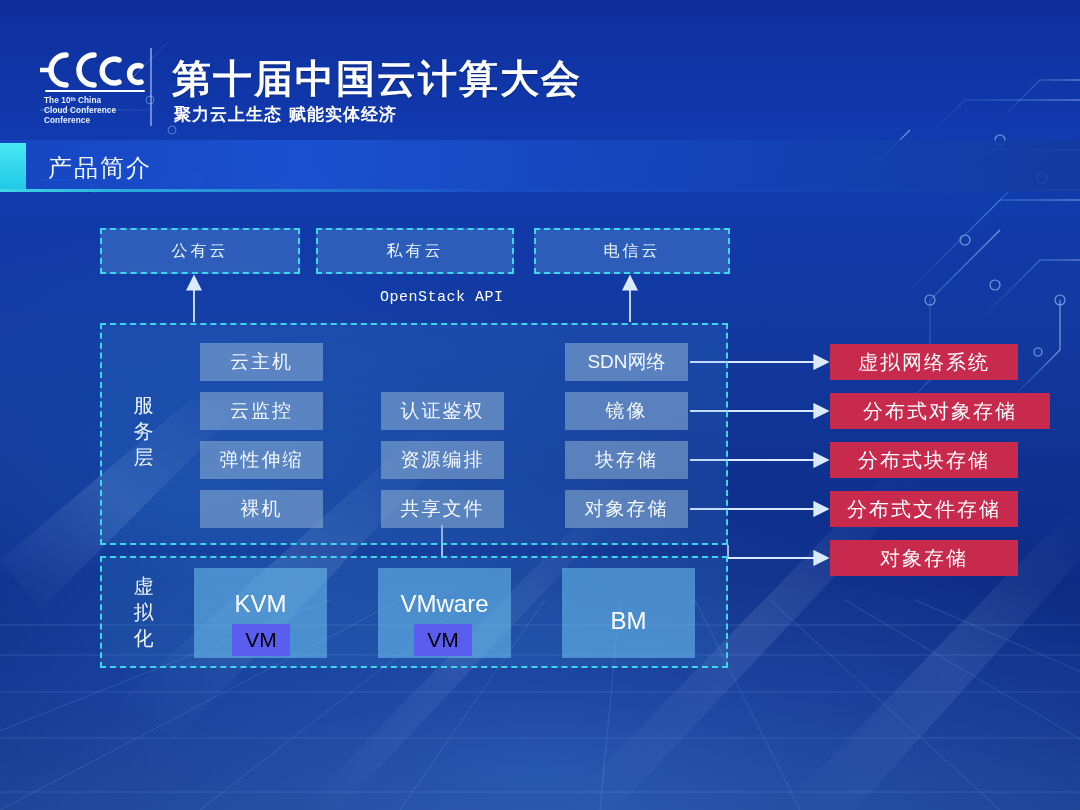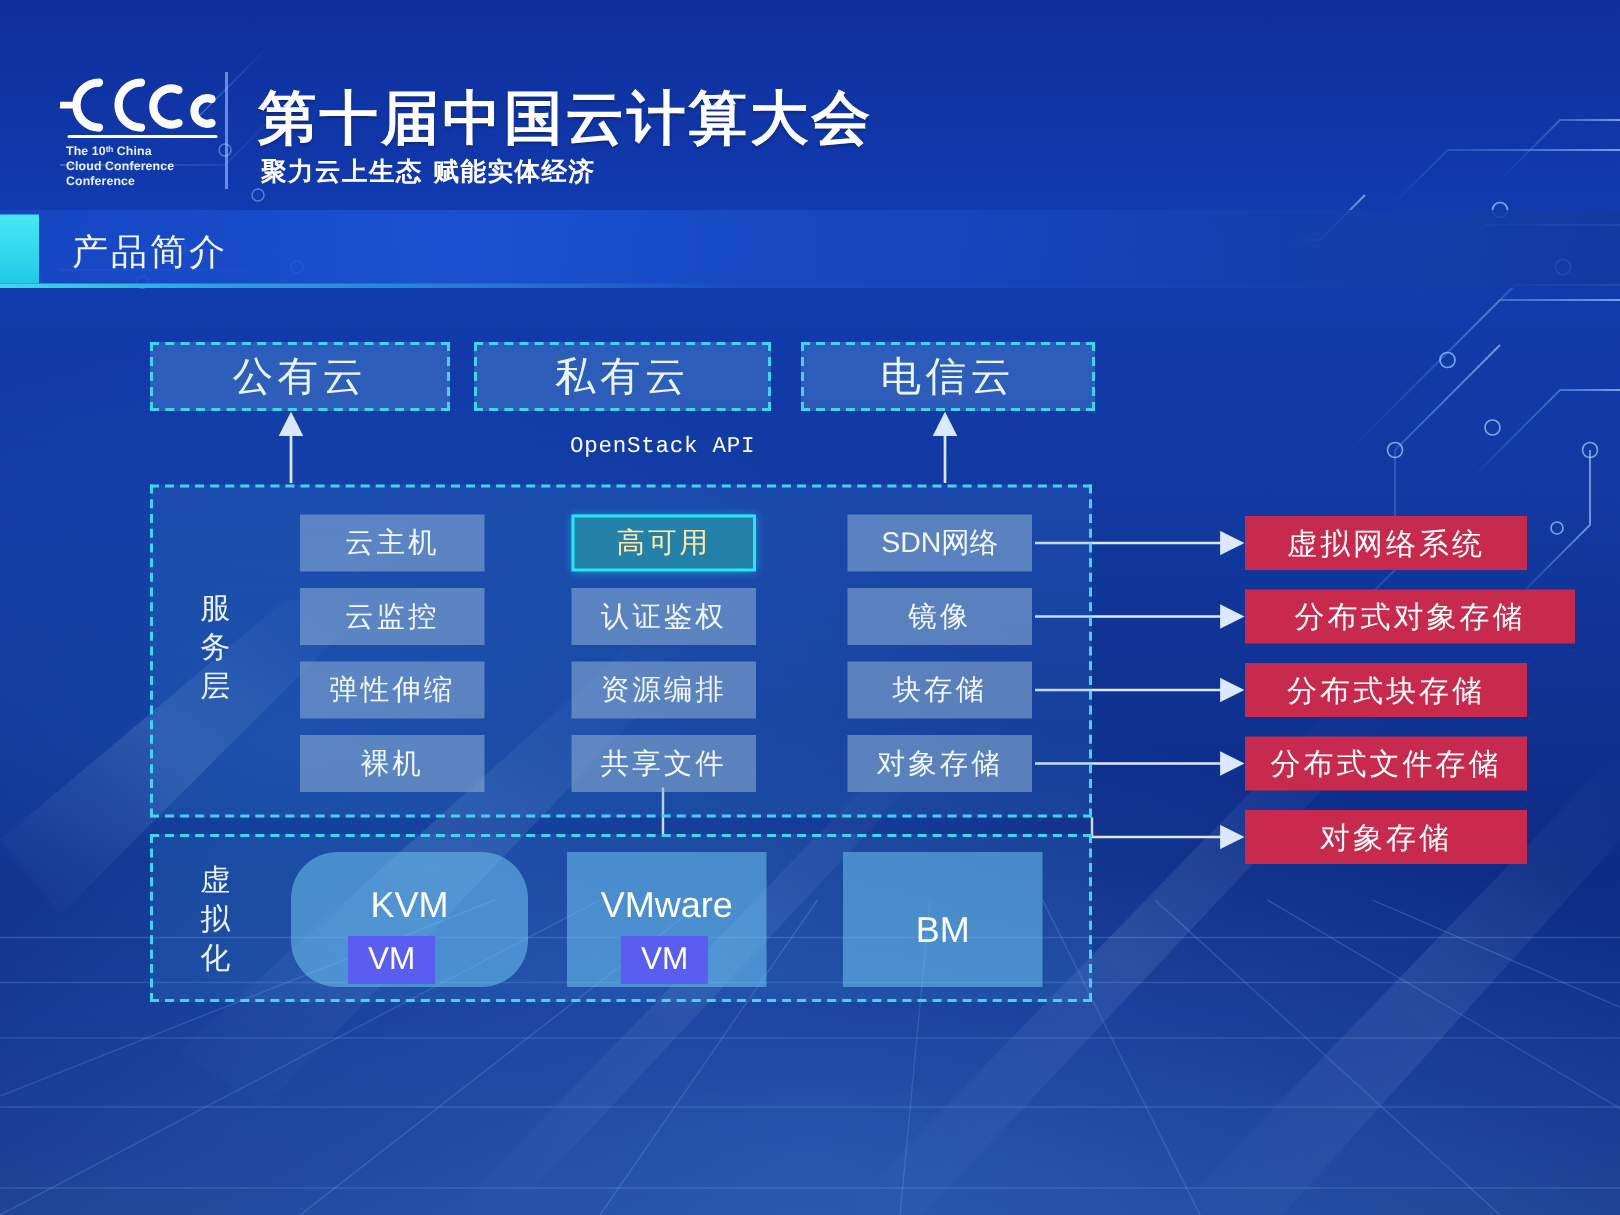--- a/index.html
+++ b/index.html
@@ -68,21 +68,21 @@
     font-family:"DejaVu Sans",sans-serif;
   }
 
   
   .diagram{position:absolute;left:0;top:0;width:1080px;height:810px;}
   .box{position:absolute;box-sizing:border-box;display:flex;align-items:center;justify-content:center;}
 
   .cloud-box{
     border:2px dashed #3fd5ef;
     background:rgba(110,175,230,.30);
-    color:#eaf6ff;font-size:27px;letter-spacing:3px;
+    color:#eaf6ff;font-size:16px;letter-spacing:3px;
     font-family:"DejaVu Sans",sans-serif;
   }
   .openstack-label{
     position:absolute;color:#ffffff;font-size:15px;letter-spacing:.5px;
     font-family:Liberation Mono, monospace;
     margin-left:40px;
   }
 
   .layer-dash{
     position:absolute;box-sizing:border-box;
@@ -115,21 +115,21 @@
   }
 
   .virt-box{
     background:rgba(110,195,240,.55);
     color:#ffffff;font-size:24px;
     font-family:"Liberation Sans",sans-serif;
     align-items:flex-start;padding-top:22px;
   }
   .virt-box.bm{align-items:center;padding-top:16px;}
   .vm-badge{
-    position:absolute;background:#5a5ef0;color:#ffffff;
+    position:absolute;background:#5a5ef0;color:#000000;
     font-size:21px;display:flex;align-items:center;justify-content:center;
     font-family:"Liberation Sans",sans-serif;
   }
 </style>
 </head>
 <body>
 
 <div class="slide">
 
   <svg class="bg-svg" viewBox="0 0 1080 810">
@@ -274,34 +274,33 @@
     <div class="openstack-label" style="left:340px;top:289px;">OpenStack API</div>
 
     <div class="layer-dash" style="left:100px;top:323px;width:628px;height:222px;"></div>
     <div class="layer-label" style="left:124px;top:392px;width:40px;">服务层</div>
 
     <div class="box svc-box" style="left:200px;top:343px;width:123px;height:38px;">云主机</div>
     <div class="box svc-box" style="left:200px;top:392px;width:123px;height:38px;">云监控</div>
     <div class="box svc-box" style="left:200px;top:441px;width:123px;height:38px;">弹性伸缩</div>
     <div class="box svc-box" style="left:200px;top:490px;width:123px;height:38px;">裸机</div>
 
-    <div class="box svc-box hl" style="left:381px;top:343px;width:123px;height:38px;">高可用</div>
     <div class="box svc-box" style="left:381px;top:392px;width:123px;height:38px;">认证鉴权</div>
     <div class="box svc-box" style="left:381px;top:441px;width:123px;height:38px;font-family:Liberation Mono, monospace;">资源编排</div>
     <div class="box svc-box latin" style="left:565px;top:343px;width:123px;height:38px;">SDN网络</div>
 
     <div class="box svc-box" style="left:381px;top:490px;width:123px;height:38px;">共享文件</div>
     <div class="box svc-box" style="left:565px;top:392px;width:123px;height:38px;">镜像</div>
     <div class="box svc-box" style="left:565px;top:441px;width:123px;height:38px;">块存储</div>
     <div class="box svc-box" style="left:565px;top:490px;width:123px;height:38px;">对象存储</div>
 
     <div class="layer-dash" style="left:100px;top:556px;width:628px;height:112px;"></div>
     <div class="layer-label" style="left:124px;top:573px;width:40px;">虚拟化</div>
 
-    <div class="box virt-box" style="left:194px;top:568px;width:158px;height:90px;border-radius:31px;">KVM</div>
+    <div class="box virt-box" style="left:194px;top:568px;width:133px;height:90px;">KVM</div>
     <div class="vm-badge" style="left:232px;top:624px;width:58px;height:32px;">VM</div>
 
     <div class="box virt-box" style="left:378px;top:568px;width:133px;height:90px;">VMware</div>
     <div class="vm-badge" style="left:414px;top:624px;width:58px;height:32px;">VM</div>
 
     <div class="box virt-box bm" style="left:562px;top:568px;width:133px;height:90px;">BM</div>
 
     <div class="box red-box" style="left:830px;top:344px;width:188px;height:36px;">虚拟网络系统</div>
     <div class="box red-box" style="left:830px;top:393px;width:220px;height:36px;">分布式对象存储</div>
     <div class="box red-box" style="left:830px;top:442px;width:188px;height:36px;">分布式块存储</div>

